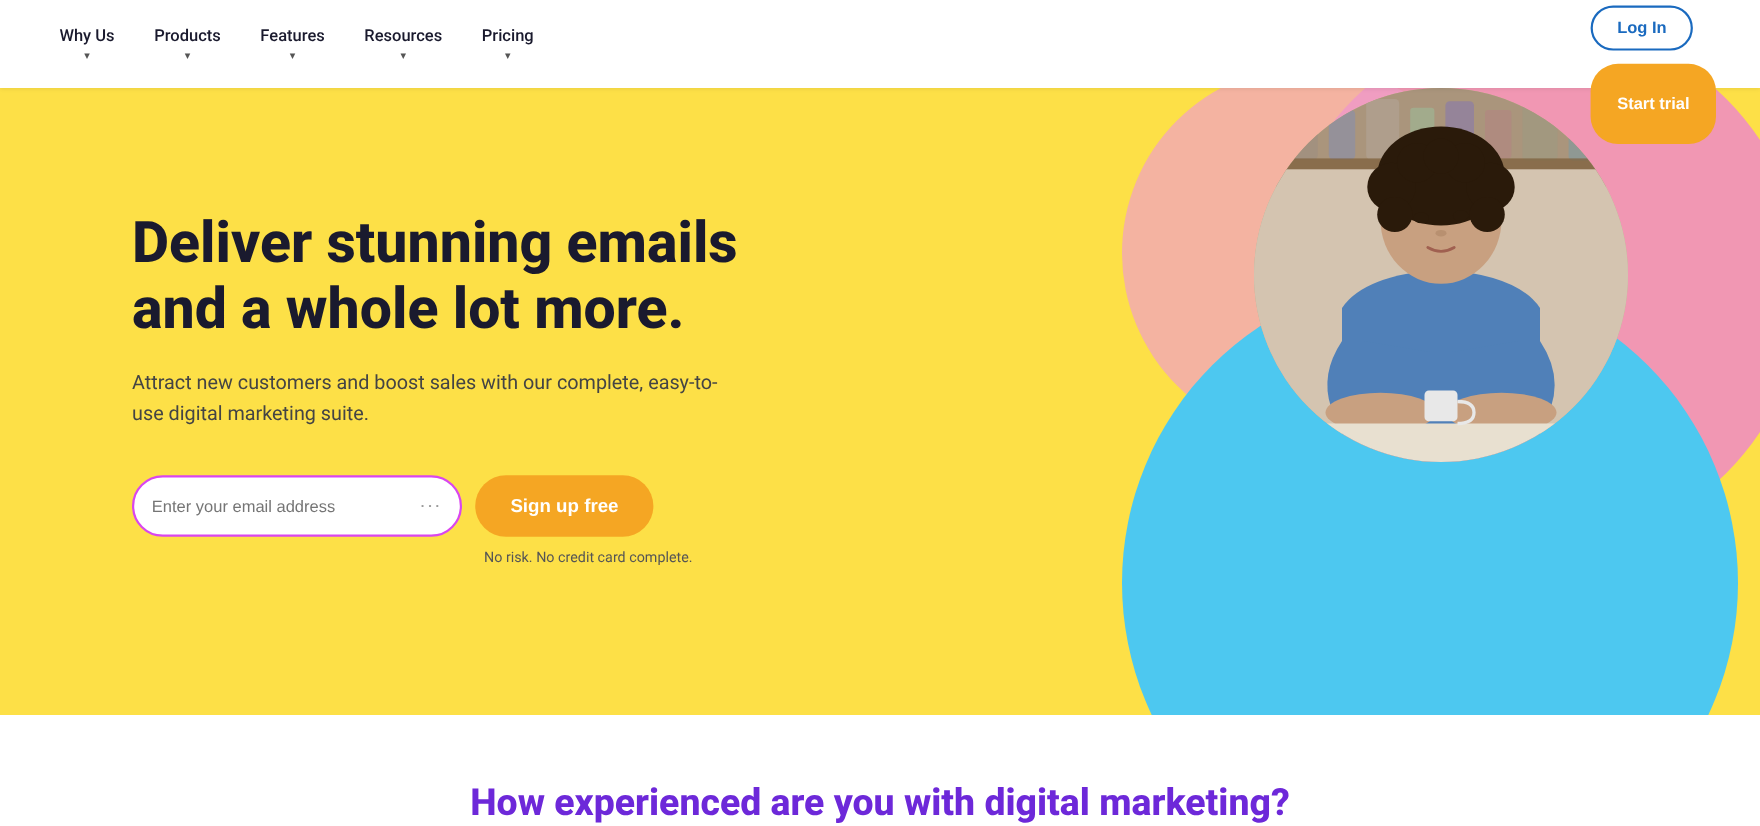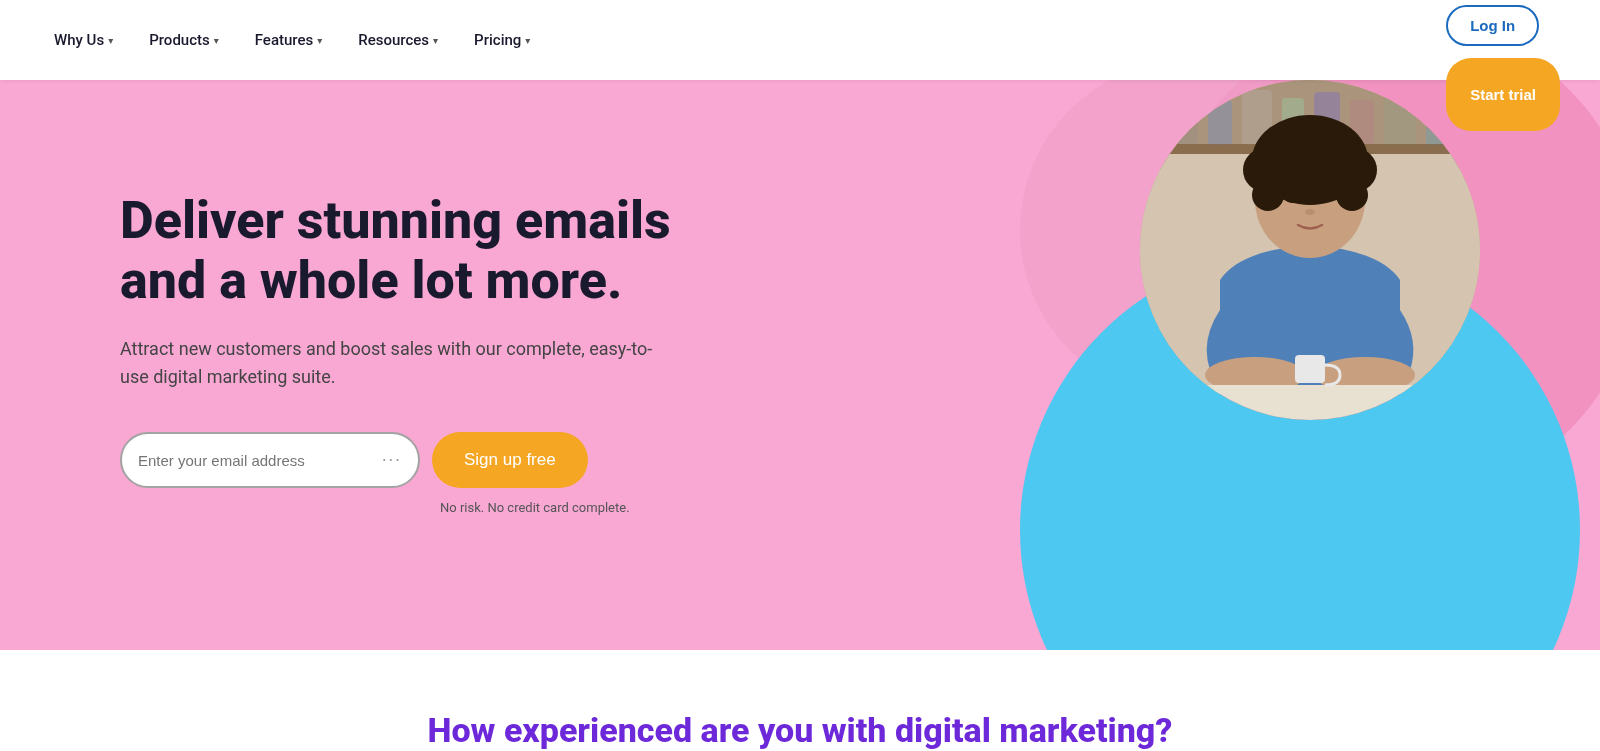--- a/index.html
+++ b/index.html
@@ -47,20 +47,21 @@
       display: flex;
       align-items: center;
       gap: 4px;
       padding: 8px 14px;
       font-size: 15px;
       font-weight: 500;
       color: #1a1a2e;
       cursor: pointer;
       border-radius: 4px;
       white-space: nowrap;
+      flex-direction: column;
     }
     .chevron {
       font-size: 10px;
       color: #555;
     }
     .nav-actions {
       display: flex;
       align-items: flex-start;
       gap: 12px;
       flex-direction: column;
@@ -94,21 +95,21 @@
       border-radius: 25px;
       background: #f5a623;
       color: #fff;
       font-size: 15px;
       font-weight: 700;
       cursor: pointer;
     }
 
     
     .hero {
-      background: #f9a8d4;
+      background: #fde047;
       min-height: 570px;
       display: flex;
       align-items: center;
       position: relative;
       overflow: hidden;
       padding: 60px 20px 60px 120px;
     }
     .hero-content {
       max-width: 560px;
       position: relative;
@@ -129,21 +130,21 @@
     }
     .email-form {
       display: flex;
       gap: 12px;
       margin-bottom: 12px;
       align-items: center;
     }
     .email-input-wrap {
       display: flex;
       align-items: center;
-      border: 2px solid #a3a3a3;
+      border: 2px solid #d946ef;
       border-radius: 30px;
       padding: 0 16px;
       height: 56px;
       background: #fff;
       width: 300px;
       gap: 8px;
     }
     .email-input-wrap input {
       border: none;
       outline: none;
@@ -156,21 +157,21 @@
       color: #999;
       font-size: 18px;
       letter-spacing: 2px;
     }
     .signup-btn {
       height: 56px;
       padding: 0 32px;
       background: #f5a623;
       color: #fff;
       font-size: 17px;
-      font-weight: 400;
+      font-weight: 700;
       border: none;
       border-radius: 30px;
       cursor: pointer;
       white-space: nowrap;
     }
     .no-risk {
       font-size: 13px;
       color: #555;
       margin-left: 320px;
       margin-bottom: 24px;

